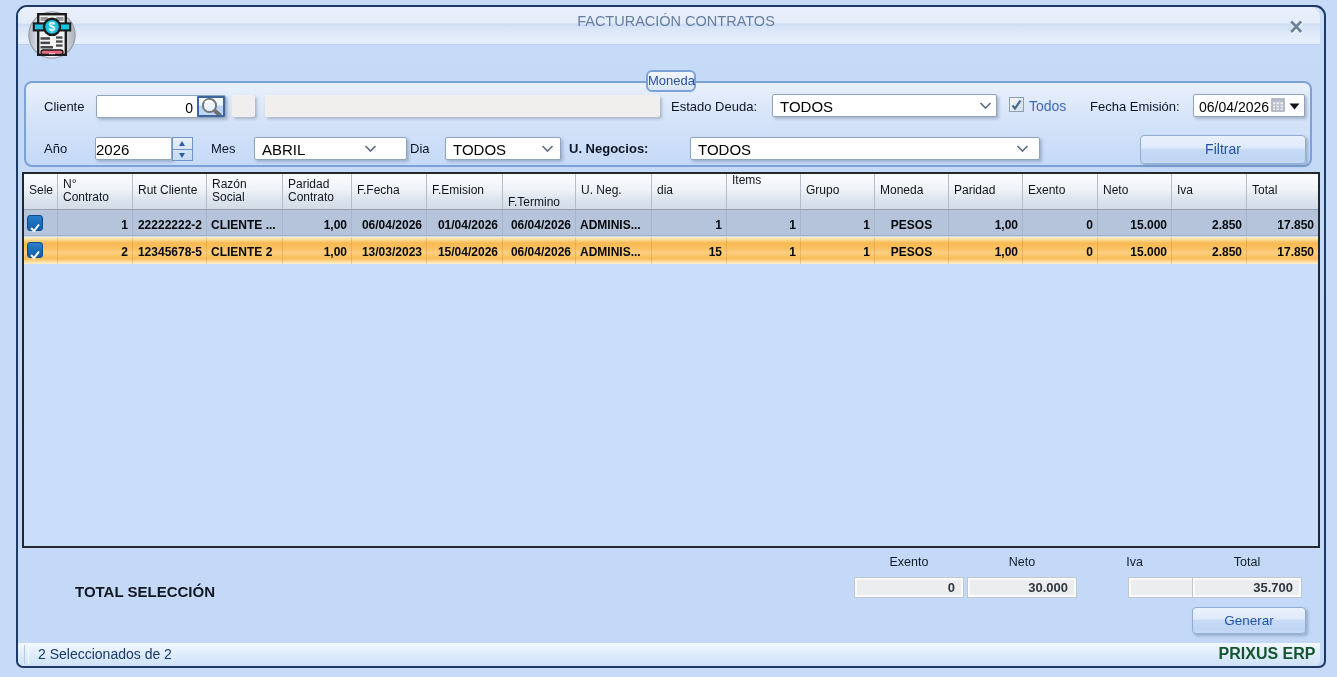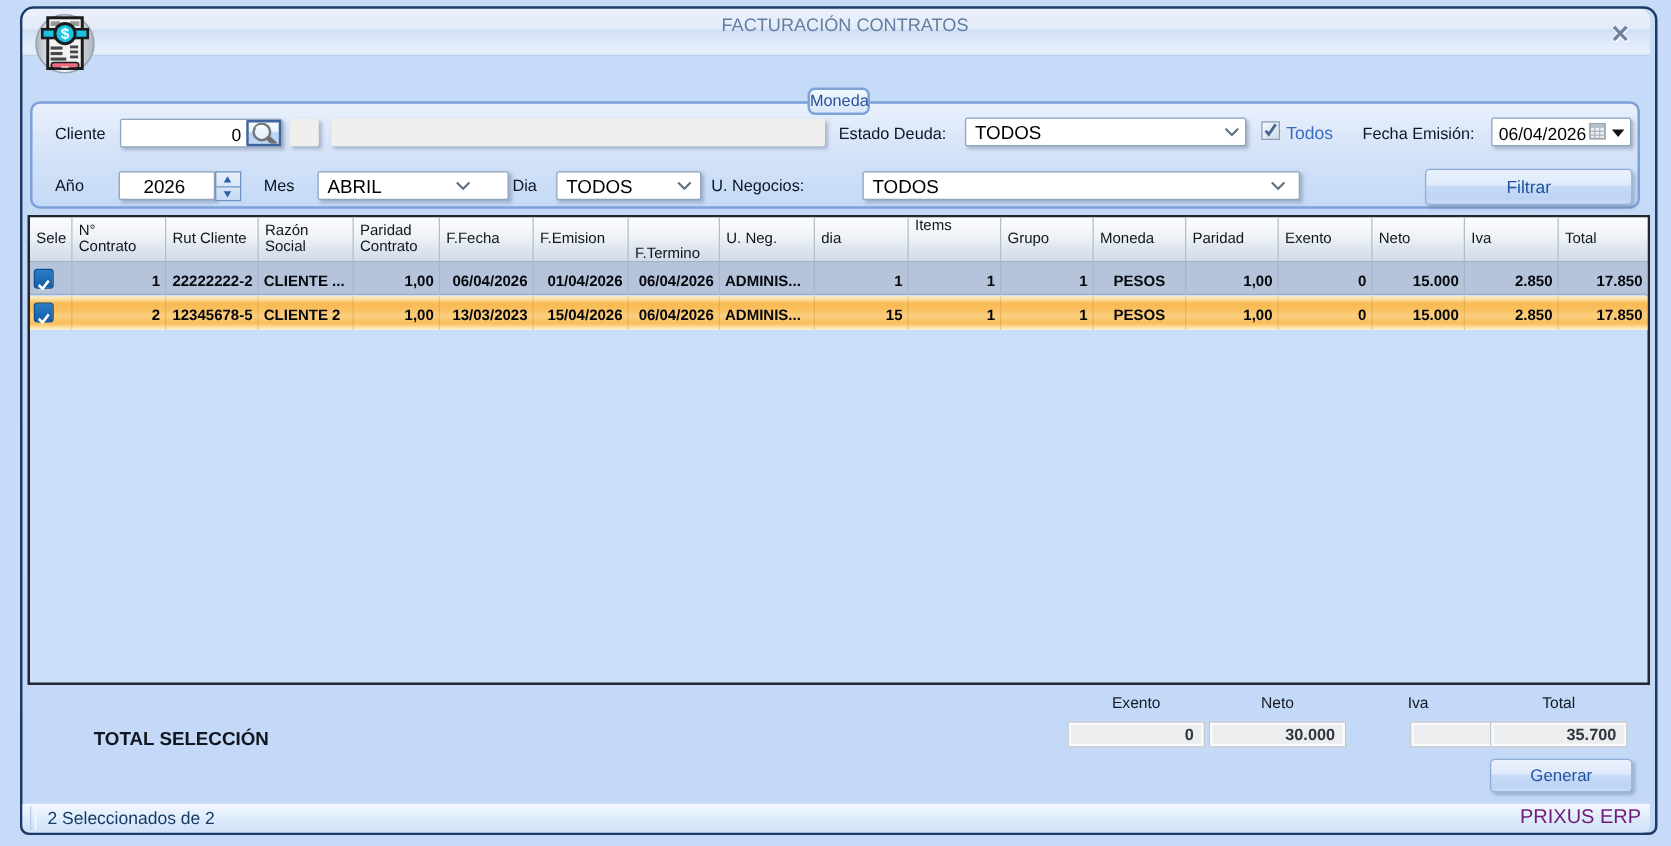--- a/index.html
+++ b/index.html
@@ -99,40 +99,40 @@
       <rect x="1" y="1" width="12" height="12" fill="#eef0f3" stroke="#9aa4b2" stroke-width="1.4"></rect>
       <rect x="1.8" y="1.8" width="10.4" height="2.6" fill="#b7bfcb"></rect>
       <path d="M1,7 H13 M1,10 H13 M4.8,4.5 V13 M8.8,4.5 V13" stroke="#a9b2bf" stroke-width="1"></path>
     </svg>
 <svg class="abs" style="left:95px;top:8px" width="11" height="7" viewBox="0 0 11 7">
       <path d="M0.5,0.5 L10.5,0.5 L5.5,6.5 Z" fill="#10151d"></path>
     </svg>
 </div>
 
 <div class="abs lbl" style="left:44px;top:137px">Año</div>
-<div class="abs fld" style="left:95px;top:137px;width:77px;height:23px;text-align:center;padding:3px 4px 0 0">2026</div>
+<div class="abs fld" style="left:95px;top:137px;width:77px;height:23px;text-align:left;padding:3px 4px 0 0">2026</div>
 <div class="abs" style="left:172px;top:137px;width:21px;height:24px;border:1px solid #6f94c5;box-sizing:border-box;background:linear-gradient(180deg,#e8f1fb,#c6daf3)">
 <div style="height:11px;border-bottom:1px solid #6f94c5;position:relative">
       <div style="position:absolute;left:6px;top:3px;width:0;height:0;border-left:3.5px solid transparent;border-right:3.5px solid transparent;border-bottom:5px solid #2d5fa9"></div>
     </div>
 <div style="height:11px;position:relative">
       <div style="position:absolute;left:6px;top:3px;width:0;height:0;border-left:3.5px solid transparent;border-right:3.5px solid transparent;border-top:5px solid #2d5fa9"></div>
     </div>
 </div>
 <div class="abs lbl" style="left:211px;top:137px">Mes</div>
 <div class="abs fld" style="left:254px;top:137px;width:153px;height:23px;padding:3px 0 0 7px">ABRIL</div>
 <svg class="abs chev" style="left:364px;top:145px" width="13" height="8" viewBox="0 0 13 8">
     <path d="M1.5,1 L6.5,6 L11.5,1" stroke="#5f6f82" stroke-width="1.7" fill="none"></path>
   </svg>
 <div class="abs lbl" style="left:410px;top:137px">Dia</div>
 <div class="abs fld" style="left:445px;top:137px;width:116px;height:23px;padding:3px 0 0 7px">TODOS</div>
 <svg class="abs chev" style="left:541px;top:145px" width="13" height="8" viewBox="0 0 13 8">
     <path d="M1.5,1 L6.5,6 L11.5,1" stroke="#5f6f82" stroke-width="1.7" fill="none"></path>
   </svg>
-<div class="abs lbl" style="left:569px;top:137px;font-weight:normal">U. Negocios:</div>
+<div class="abs lbl" style="left:569px;top:137px;font-weight:bold">U. Negocios:</div>
 <div class="abs fld" style="left:690px;top:137px;width:350px;height:23px;padding:3px 0 0 7px">TODOS</div>
 <svg class="abs chev" style="left:1016px;top:145px" width="13" height="8" viewBox="0 0 13 8">
     <path d="M1.5,1 L6.5,6 L11.5,1" stroke="#5f6f82" stroke-width="1.7" fill="none"></path>
   </svg>
 <div class="abs btn" style="left:1140px;top:135px;width:166px;height:29px;line-height:27px">Filtrar</div>
 
 <div class="abs grid">
 <div class="abs gh">
 <span style="width:33px;padding-top:10px">Sele</span>
 <span style="width:75px">N°<br>Contrato</span>
@@ -210,13 +210,13 @@
 <div class="abs tfld" style="left:854px;top:577px;width:110px">0</div>
 <div class="abs tfld" style="left:967px;top:577px;width:110px">30.000</div>
 <div class="abs tfld" style="left:1128px;top:577px;width:125px">5.700</div>
 <div class="abs tfld" style="left:1192px;top:577px;width:110px">35.700</div>
 <div class="abs" style="left:75px;top:583px;font-size:15px;font-weight:bold;color:#11161f">TOTAL SELECCIÓN</div>
 <div class="abs btn" style="left:1192px;top:607px;width:114px;height:27px;line-height:25px;font-size:13.5px">Generar</div>
 
 <div class="abs sbar"></div>
 <div class="abs" style="left:24px;top:645px;width:3px;height:19px;border-left:1px solid #b9cbe4;border-right:1px solid #f6fafd"></div>
 <div class="abs" style="left:38px;top:646px;font-size:14px;color:#173a66">2 Seleccionados de 2</div>
-<div class="abs" style="left:1216px;top:645px;width:102px;text-align:left;font-size:16px;font-weight:normal;color:#701a75">PRIXUS ERP</div>
+<div class="abs" style="left:1216px;top:645px;width:102px;text-align:center;font-size:16px;font-weight:bold;color:#14532d">PRIXUS ERP</div>
 
 </body></html>

